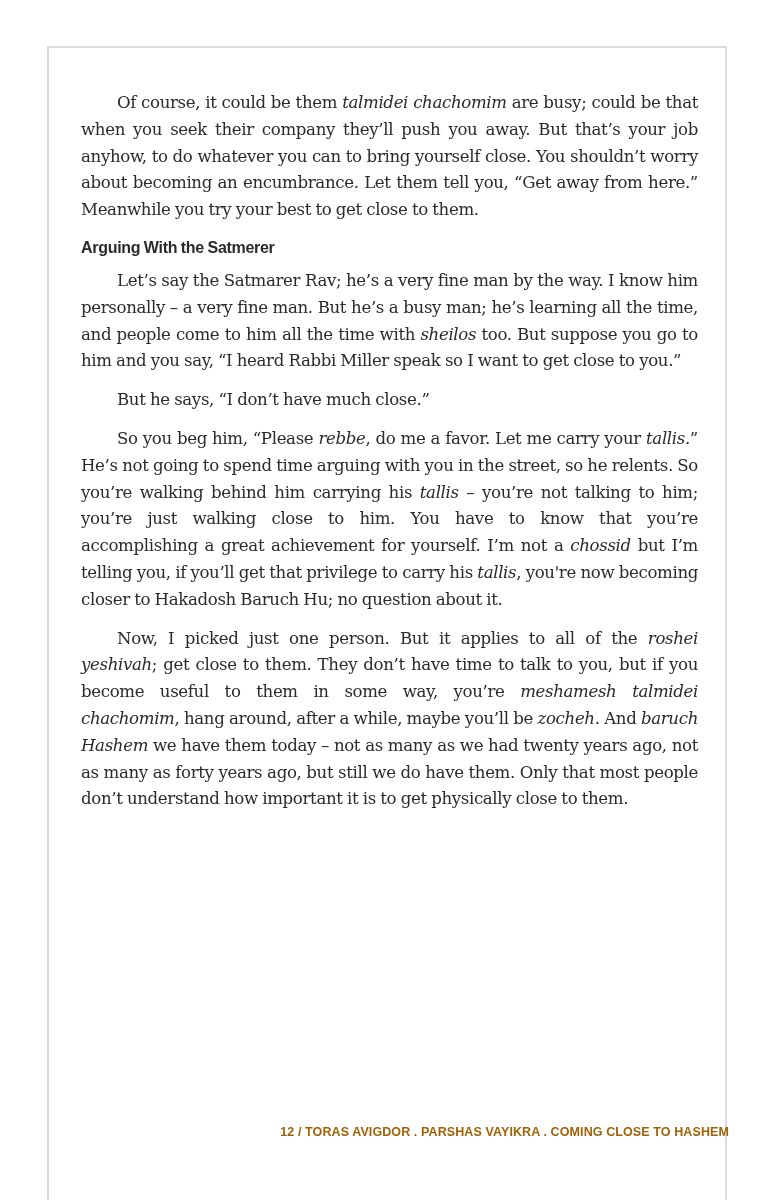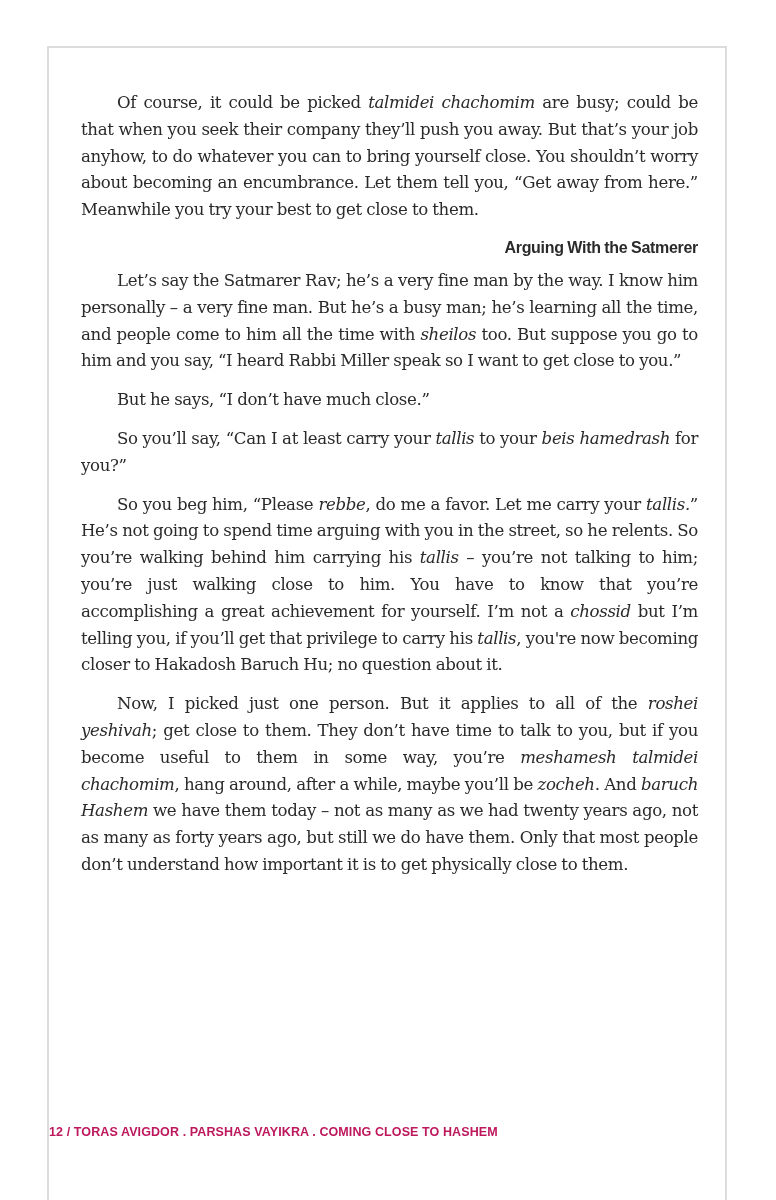--- a/index.html
+++ b/index.html
@@ -37,49 +37,48 @@
     }
     .para {
       margin: 0 0 12px 0;
       text-indent: 36px;
       text-align: justify;
     }
     .heading {
       font-family: "Liberation Sans", "DejaVu Sans", sans-serif;
       font-weight: bold;
       font-size: 16px;
-      text-align: right;
+      text-align: left;
       color: #2a2a2a;
       margin: 2px 0 8px 0;
       line-height: 24px;
       letter-spacing: -0.3px;
     }
     .para i {
       font-style: italic;
     }
     .footer {
       position: absolute;
       left: 0;
       width: 680px;
       top: 1077px;
-      text-align: left;
+      text-align: right;
       font-family: "Liberation Sans", "DejaVu Sans", sans-serif;
       font-weight: bold;
       font-size: 12.5px;
       letter-spacing: 0.1px;
-      color: #be185d;
+      color: #a16207;
     }
   </style>
 </head>
 <body>
 
 <div class="page">
   <div class="content" id="content">
-      <p class="para"><span>Of course, it could be picked </span><i>talmidei chachomim</i><span> are busy; could be that when you seek their company they’ll push you away. But that’s your job anyhow, to do whatever you can to bring yourself close. You shouldn’t worry about becoming an encumbrance. Let them tell you, “Get away from here.” Meanwhile you try your best to get close to them.</span></p>
+      <p class="para"><span>Of course, it could be them </span><i>talmidei chachomim</i><span> are busy; could be that when you seek their company they’ll push you away. But that’s your job anyhow, to do whatever you can to bring yourself close. You shouldn’t worry about becoming an encumbrance. Let them tell you, “Get away from here.” Meanwhile you try your best to get close to them.</span></p>
       <div class="heading">Arguing With the Satmerer</div>
       <p class="para"><span>Let’s say the Satmarer Rav; he’s a very fine man by the way. I know him personally – a very fine man. But he’s a busy man; he’s learning all the time, and people come to him all the time with </span><i>sheilos</i><span> too. But suppose you go to him and you say, “I heard Rabbi Miller speak so I want to get close to you.”</span></p>
       <p class="para"><span>But he says, “I don’t have much close.”</span></p>
-      <p class="para"><span>So you’ll say, “Can I at least carry your </span><i>tallis</i><span> to your </span><i>beis hamedrash</i><span> for you?”</span></p>
       <p class="para"><span>So you beg him, “Please </span><i>rebbe</i><span>, do me a favor. Let me carry your </span><i>tallis.</i><span>” He’s not going to spend time arguing with you in the street, so he relents. So you’re walking behind him carrying his </span><i>tallis</i><span> – you’re not talking to him; you’re just walking close to him. You have to know that you’re accomplishing a great achievement for yourself. I’m not a </span><i>chossid</i><span> but I’m telling you, if you’ll get that privilege to carry his </span><i>tallis</i><span>, you're now becoming closer to Hakadosh Baruch Hu; no question about it.</span></p>
       <p class="para"><span>Now, I picked just one person. But it applies to all of the </span><i>roshei yeshivah</i><span>; get close to them. They don’t have time to talk to you, but if you become useful to them in some way, you’re </span><i>meshamesh talmidei chachomim</i><span>, hang around, after a while, maybe you’ll be </span><i>zocheh</i><span>. And </span><i>baruch Hashem</i><span> we have them today – not as many as we had twenty years ago, not as many as forty years ago, but still we do have them. Only that most people don’t understand how important it is to get physically close to them.</span></p>
     </div>
   <div class="footer">12 / TORAS AVIGDOR . PARSHAS VAYIKRA . COMING CLOSE TO HASHEM</div>
 </div>
 
 </body></html>

